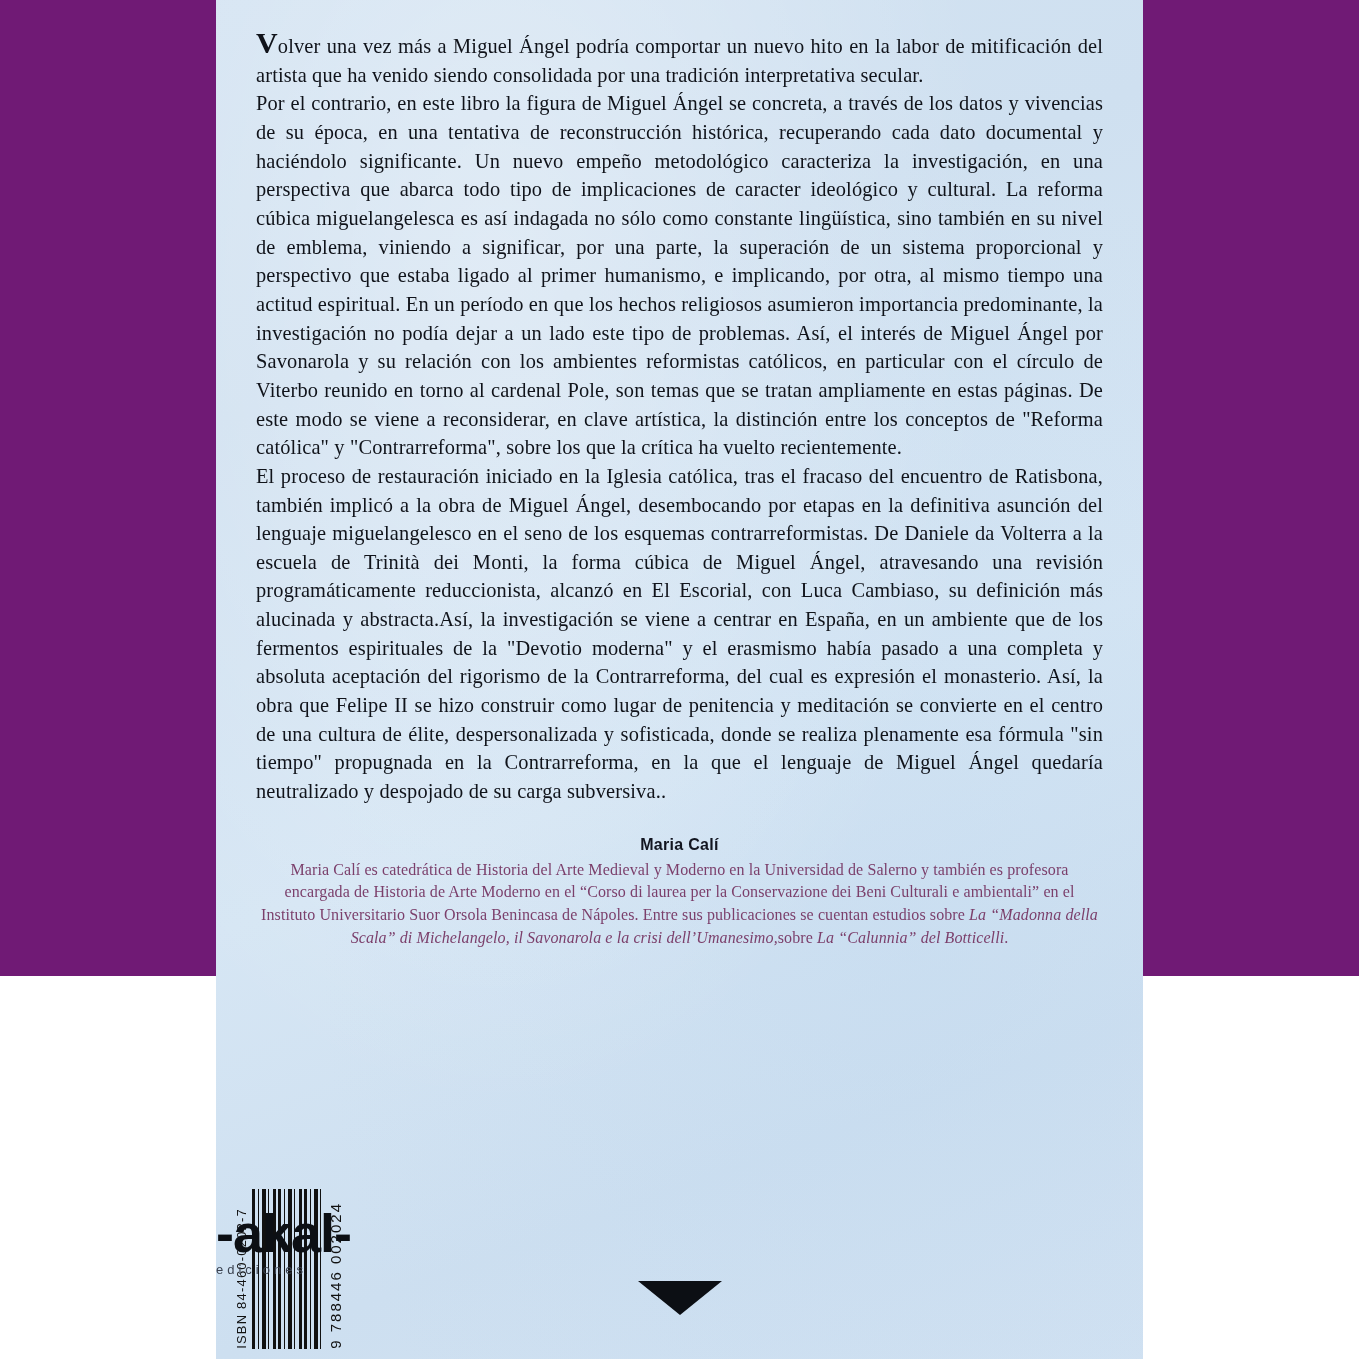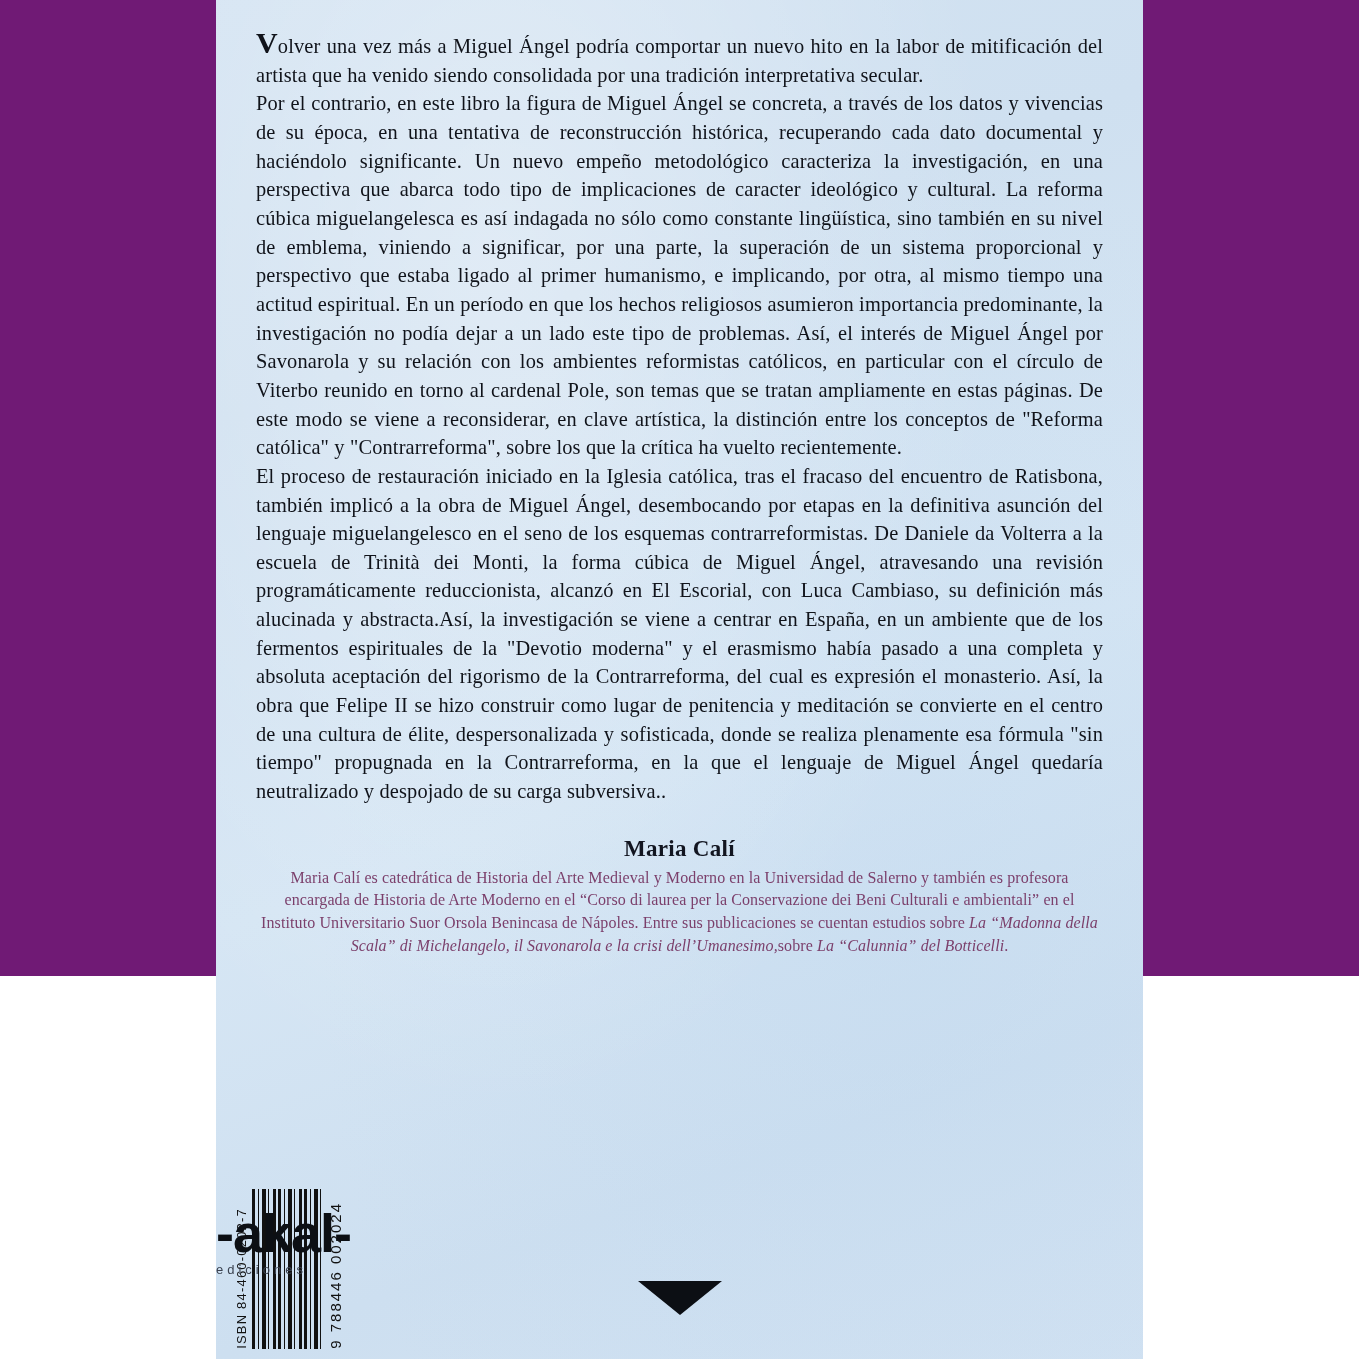--- a/index.html
+++ b/index.html
@@ -57,23 +57,23 @@
     font-weight: bold;
     line-height: 1;
   }
   .author-block {
     position: relative;
     z-index: 2;
     margin-top: 30px;
     text-align: center;
   }
   .author-name {
-    font-family: Liberation Serif, serif;
+    font-family: Liberation Sans, sans-serif;
     font-weight: bold;
-    font-size: 23px;
+    font-size: 16px;
     color: #121520;
     letter-spacing: 0.3px;
   }
   .author-bio {
     margin-top: 5px;
     font-family: "Liberation Serif", serif;
     font-size: 16px;
     line-height: 1.42;
     color: #7b3f6b;
     text-align: center;

